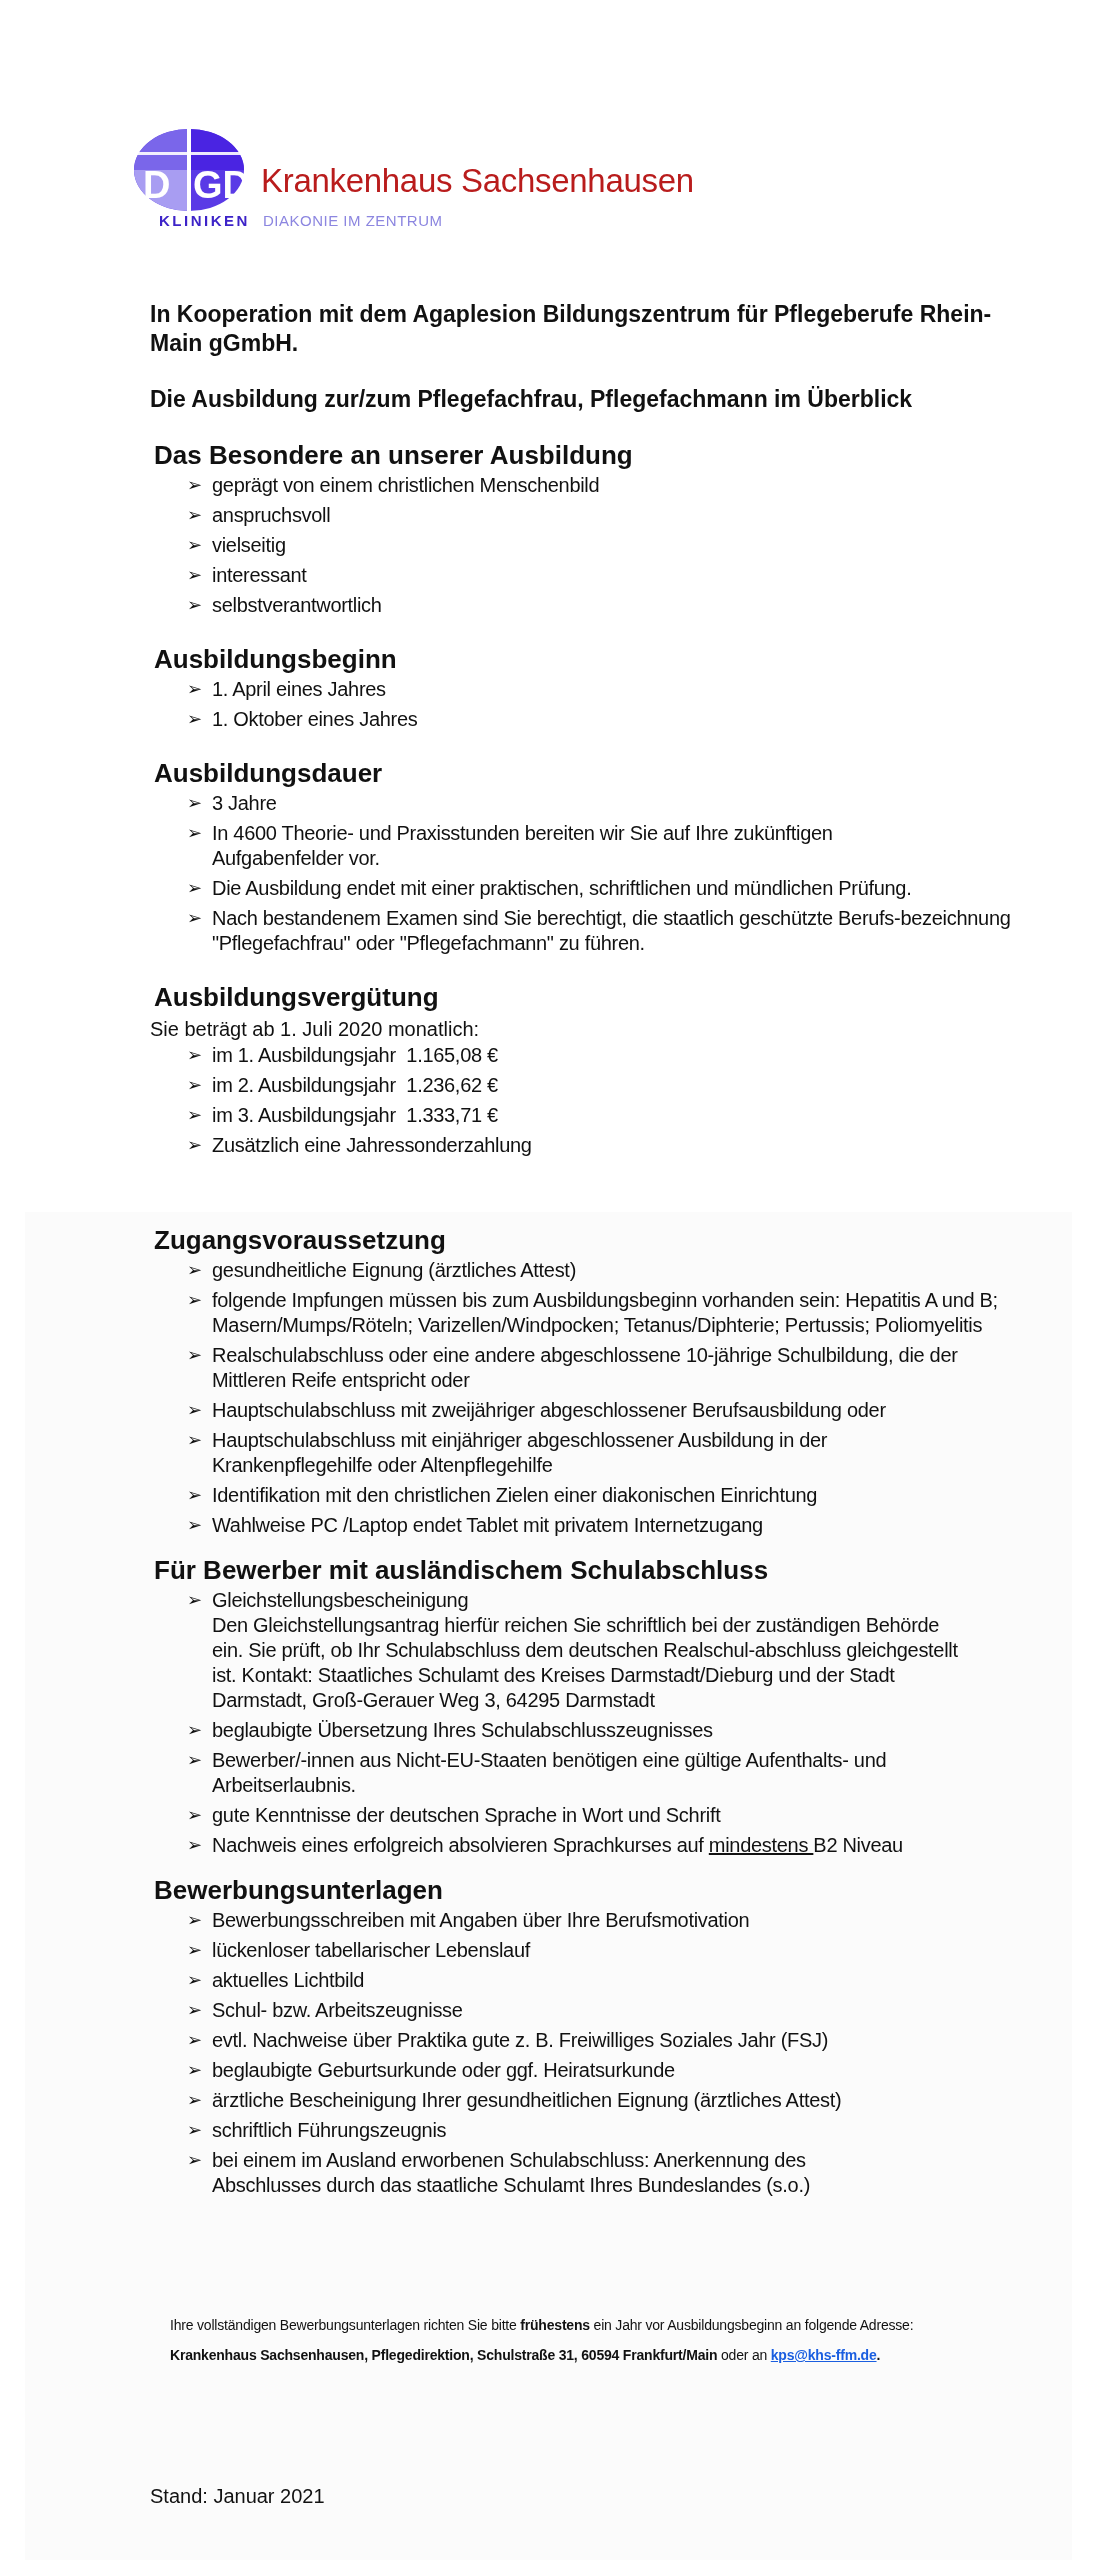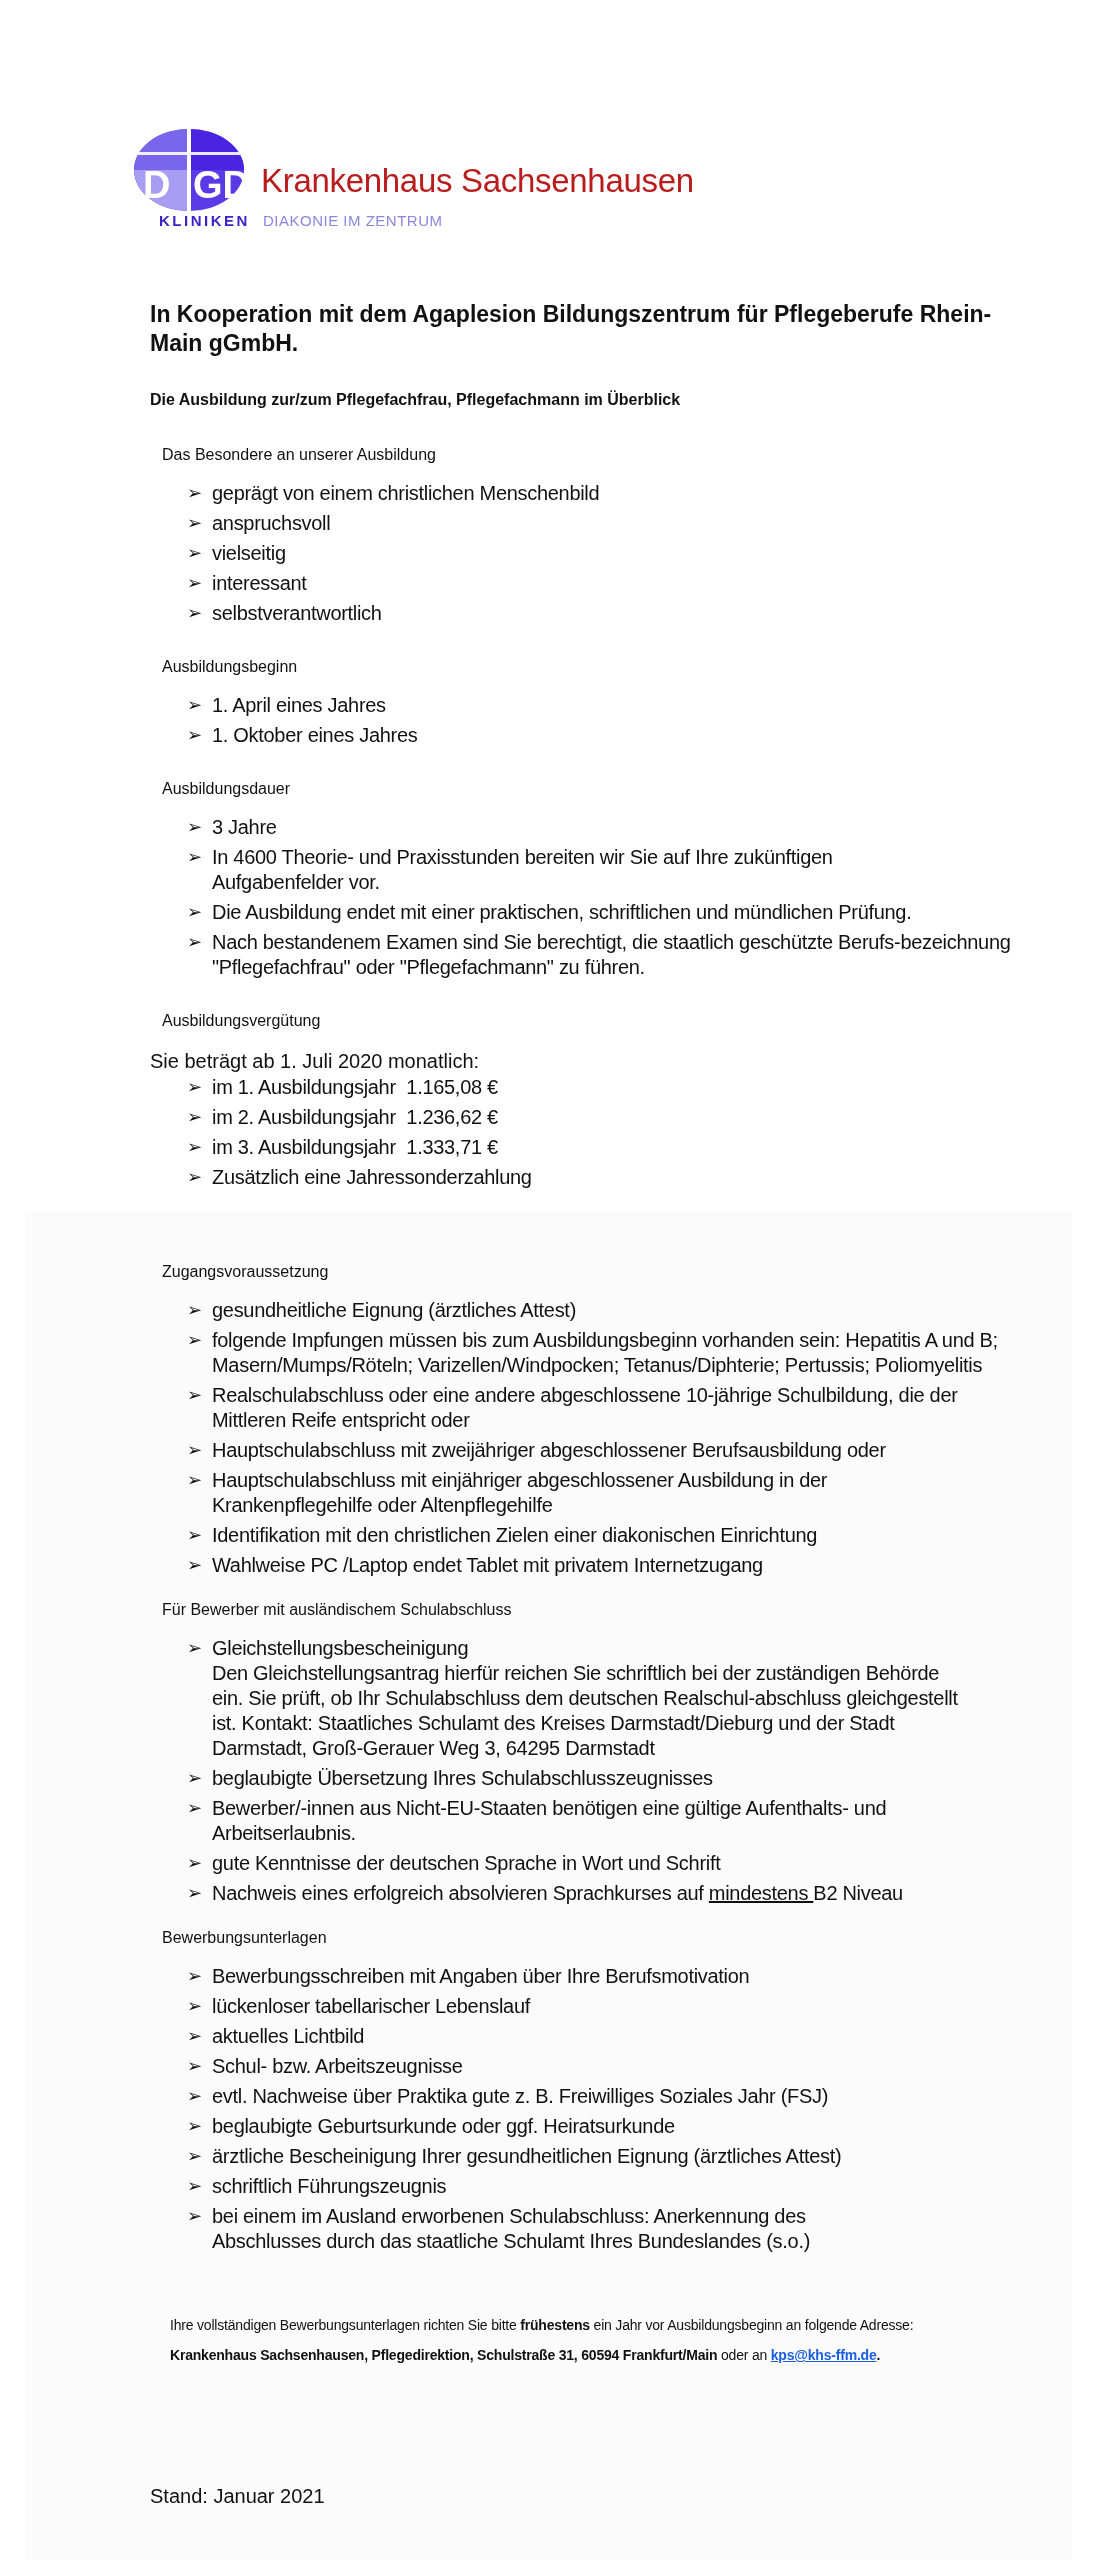--- a/index.html
+++ b/index.html
@@ -22,22 +22,22 @@
     position: absolute; left: 128px; top: 34px; font-size: 33px; font-weight: normal;
     color: #b91c1c; letter-spacing: -0.3px; white-space: nowrap;
   }
   .brand-sub {
     position: absolute; left: 130px; top: 84px; font-size: 15px; color: #8c86e0;
     letter-spacing: 0.5px; white-space: nowrap;
   }
 
   .doc { position: absolute; left: 150px; top: 300px; width: 880px; }
   .intro { font-size: 23px; font-weight: bold; line-height: 29px; margin: 0; }
-  .subtitle { font-size: 16px; font-weight: bold; line-height: 29px; margin: 27px 0 0 0; }
-  .sec-title { font-size: 16px; font-weight: normal; margin: 12px; line-height: 28px; }
+  .subtitle { font-size: 23px; font-weight: bold; line-height: 29px; margin: 27px 0 0 0; }
+  .sec-title { font-size: 26px; font-weight: bold; margin: 4px; line-height: 28px; }
   .sec-lead { font-size: 20px; line-height: 28px; margin: 0; }
   ul.arrow { list-style: none; margin: 0; padding: 0; }
   ul.arrow li {
     position: relative; padding-left: 62px; font-size: 20px; line-height: 25px;
     margin: 0 0 5px 0; letter-spacing: -0.3px;
   }
   ul.arrow li .bullet {
     position: absolute; left: 37px; top: 0; font-size: 18px; color: #111;
   }
   .u { text-decoration: underline; }

